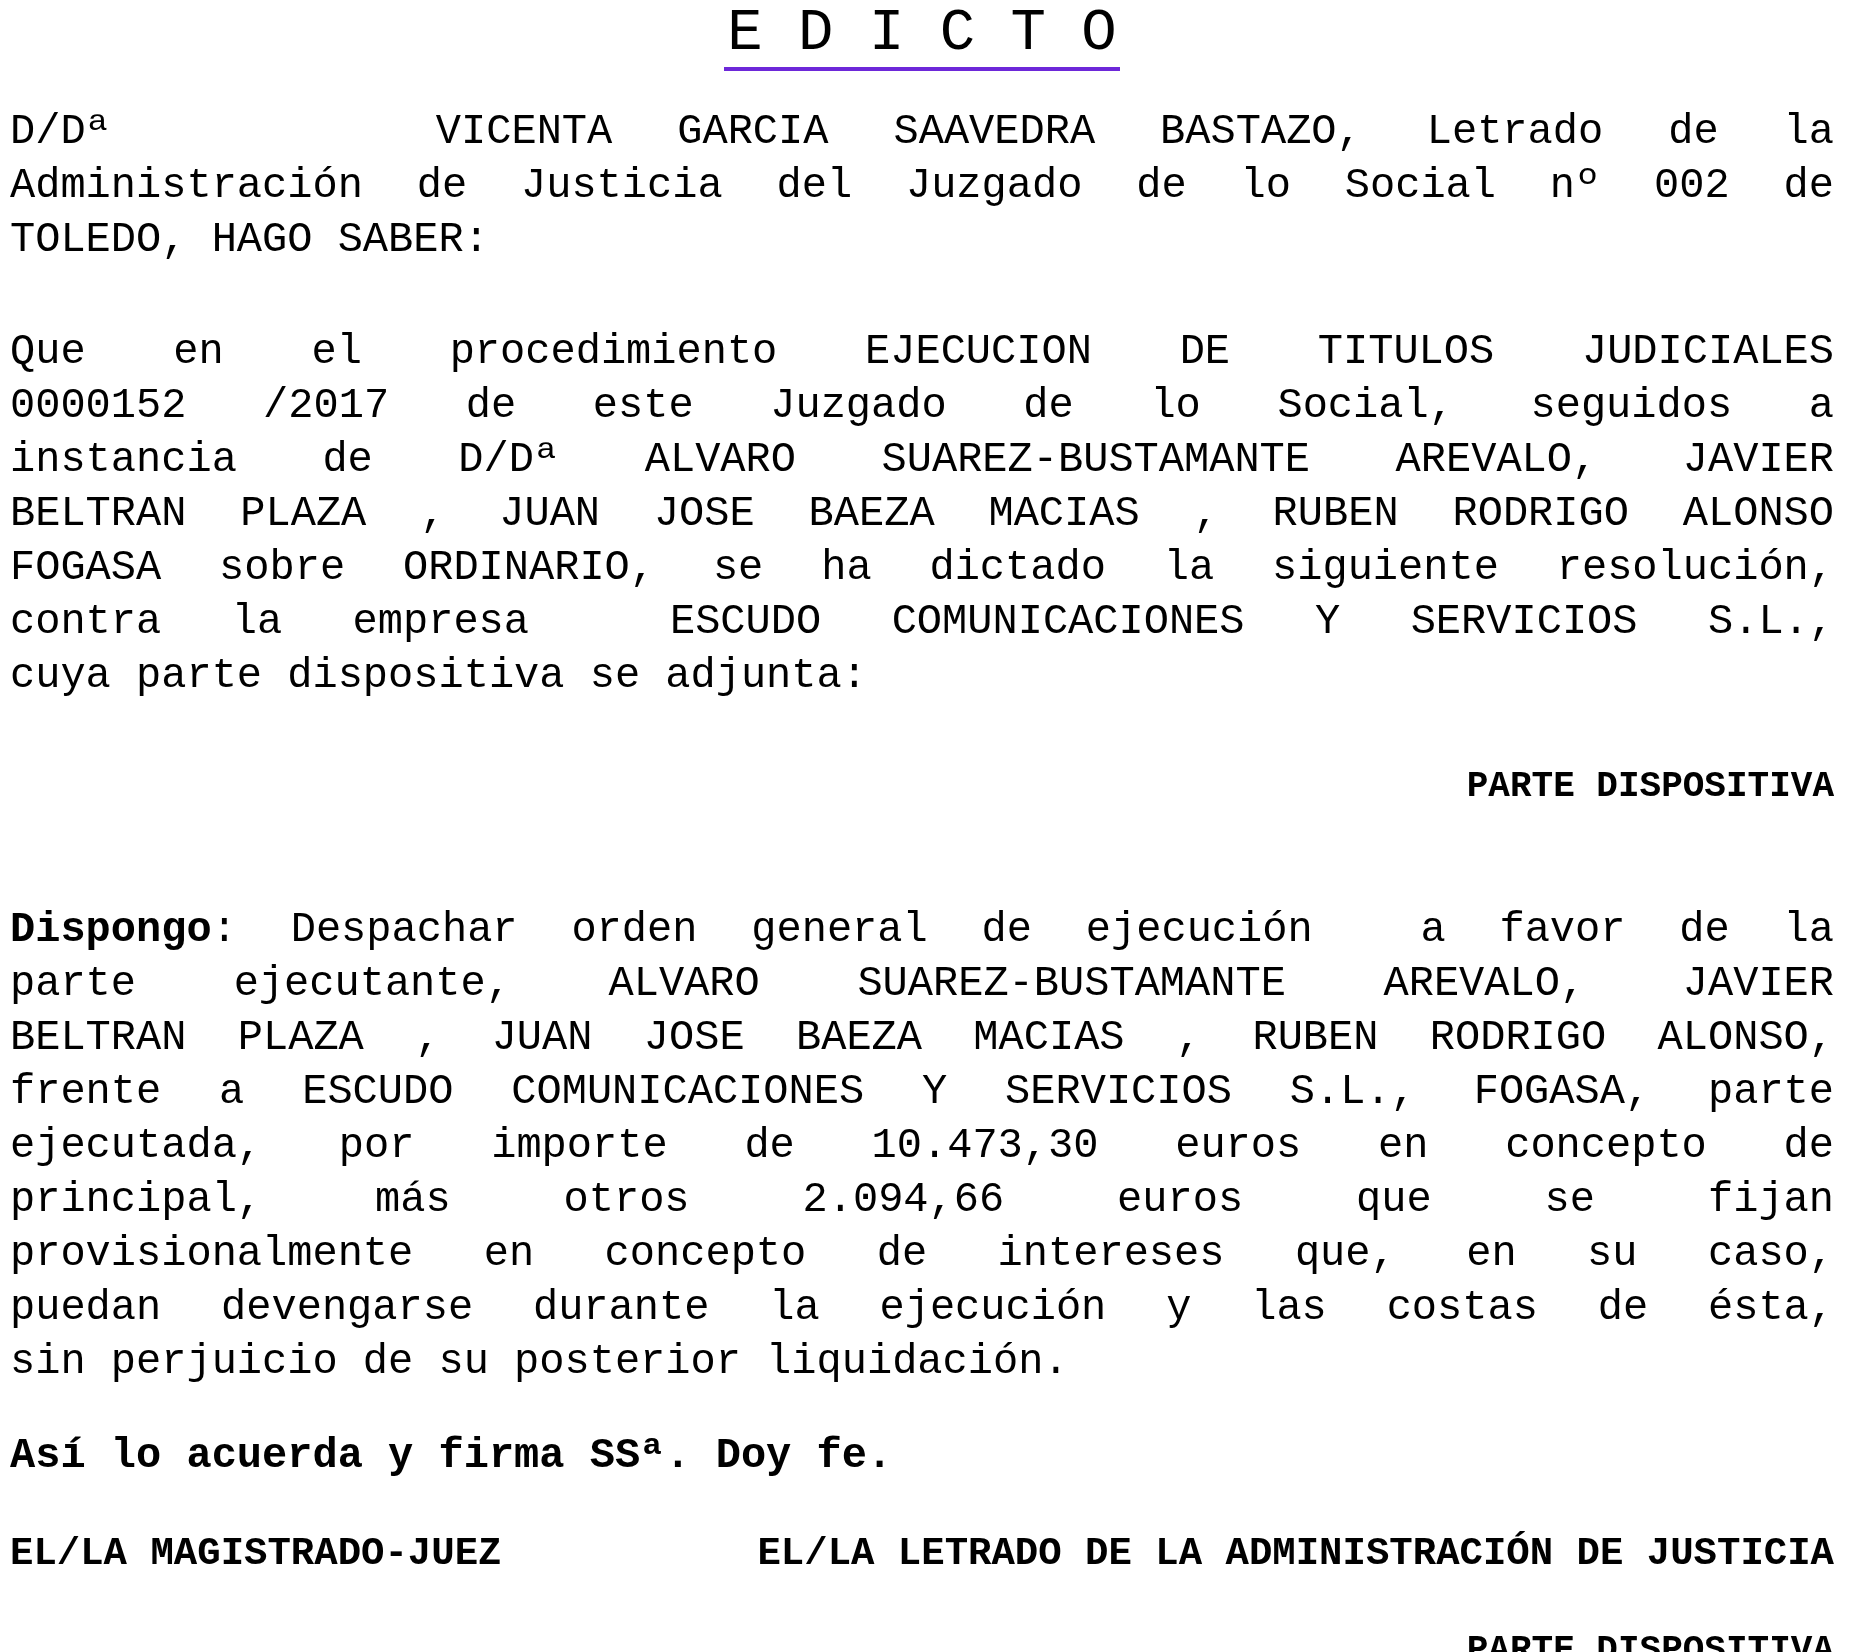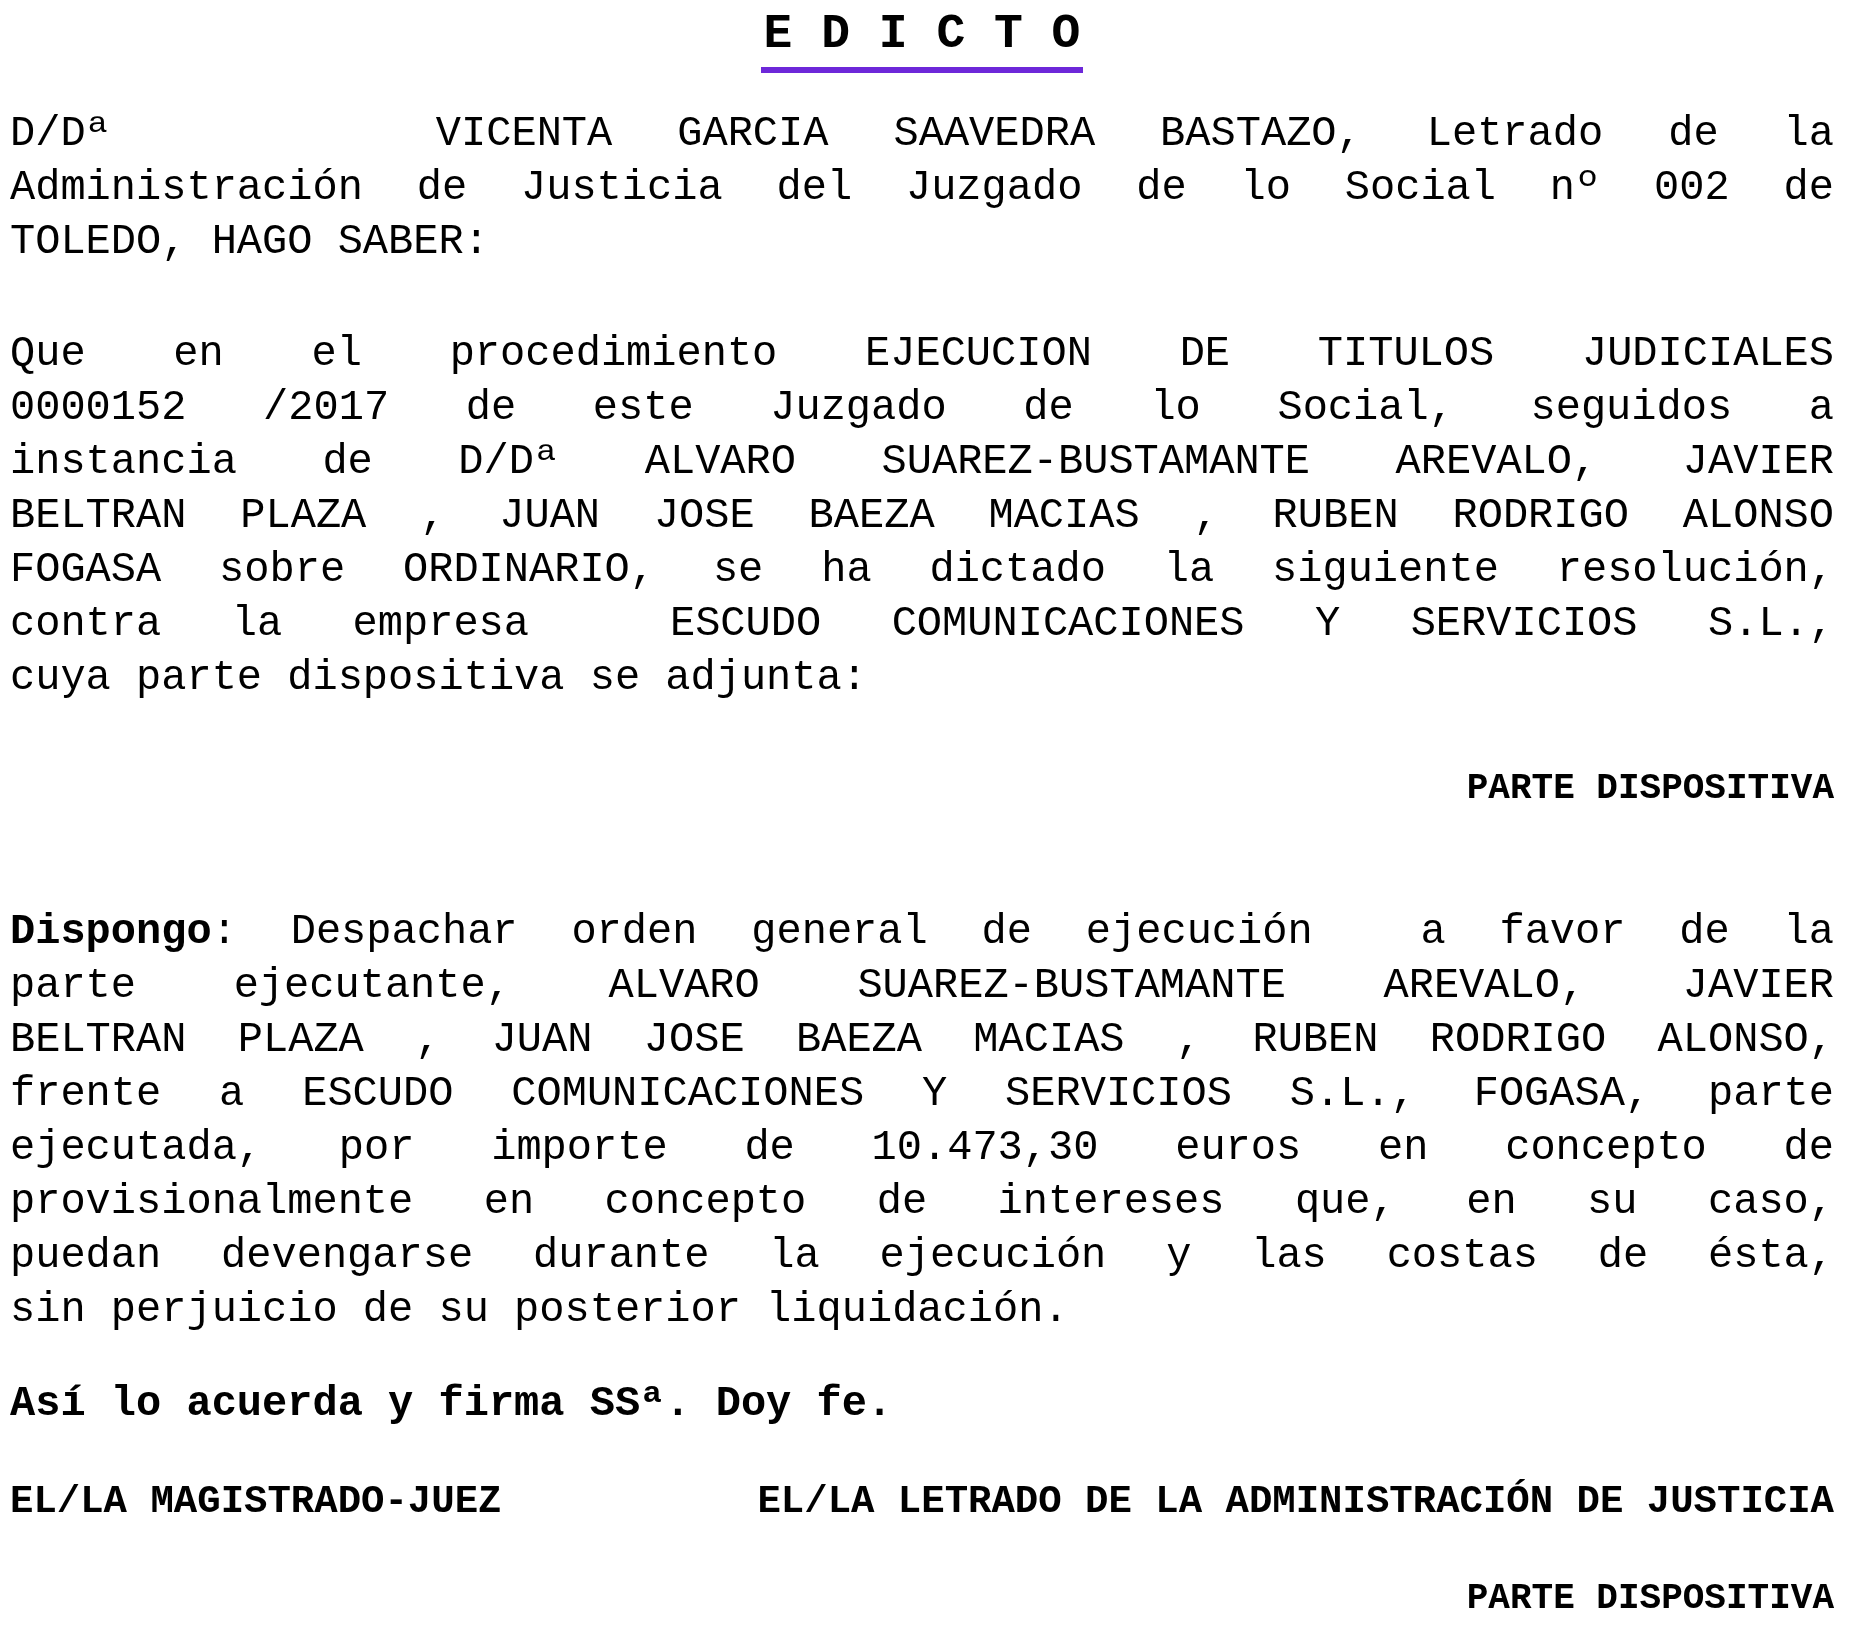--- a/index.html
+++ b/index.html
@@ -18,25 +18,25 @@
     font-size: 42px;
     line-height: 54px;
     color: #000000;
   }
   .title-row {
     text-align: center;
     margin: 2px 0 34px 0;
   }
   .doc-title {
     display: inline-block;
-    font-weight: bold;
-    font-size: 48px;
+    font-weight: normal;
+    font-size: 59px;
     line-height: 52px;
     padding: 0 3px 7px 3px;
-    border-bottom: 6px solid #6d28d9;
+    border-bottom: 4px solid #6d28d9;
   }
   .para { margin: 0; }
   .line {
     text-align: justify;
     text-align-last: justify;
   }
   .line.last {
     text-align: justify;
     text-align-last: left;
   }
@@ -88,20 +88,21 @@
   </div>
 
   <div class="heading-center h1">PARTE DISPOSITIVA</div>
 
   <div class="para p3">
     <div class="line"><span class="b">Dispongo</span><span>: Despachar orden general de ejecución&nbsp; a favor de la</span></div>
     <div class="line">parte ejecutante, ALVARO SUAREZ-BUSTAMANTE AREVALO, JAVIER</div>
     <div class="line">BELTRAN PLAZA , JUAN JOSE BAEZA MACIAS , RUBEN RODRIGO ALONSO,</div>
     <div class="line">frente a ESCUDO COMUNICACIONES Y SERVICIOS S.L., FOGASA, parte</div>
     <div class="line">ejecutada, por importe de 10.473,30 euros en concepto de</div>
+    <div class="line">principal, más otros 2.094,66 euros que se fijan</div>
     <div class="line">provisionalmente en concepto de intereses que, en su caso,</div>
     <div class="line">puedan devengarse durante la ejecución y las costas de ésta,</div>
     <div class="line last">sin perjuicio de su posterior liquidación.</div>
   </div>
 
   <div class="para p4">
     <div class="line last">Así lo acuerda y firma SSª. Doy fe.</div>
   </div>
 
   <div class="sig-row">

